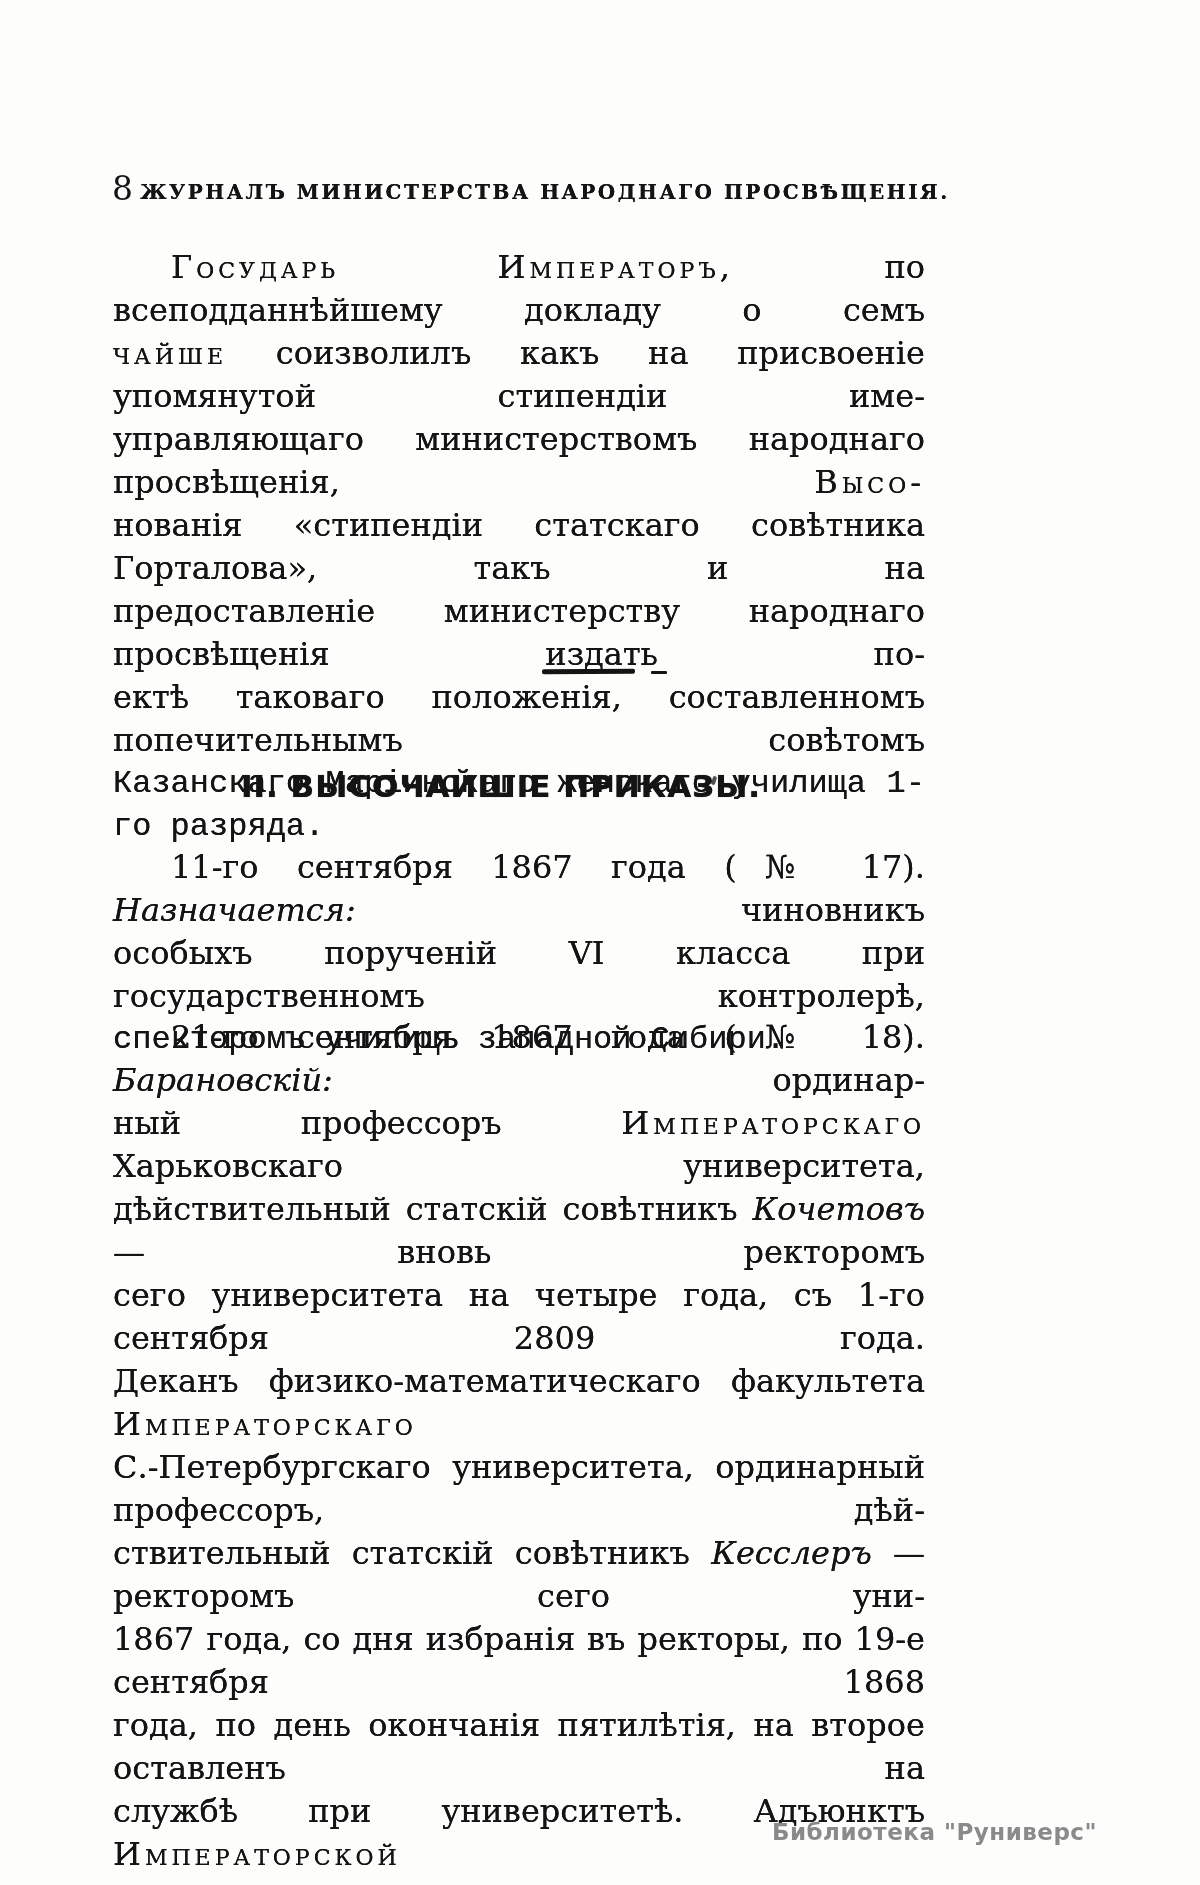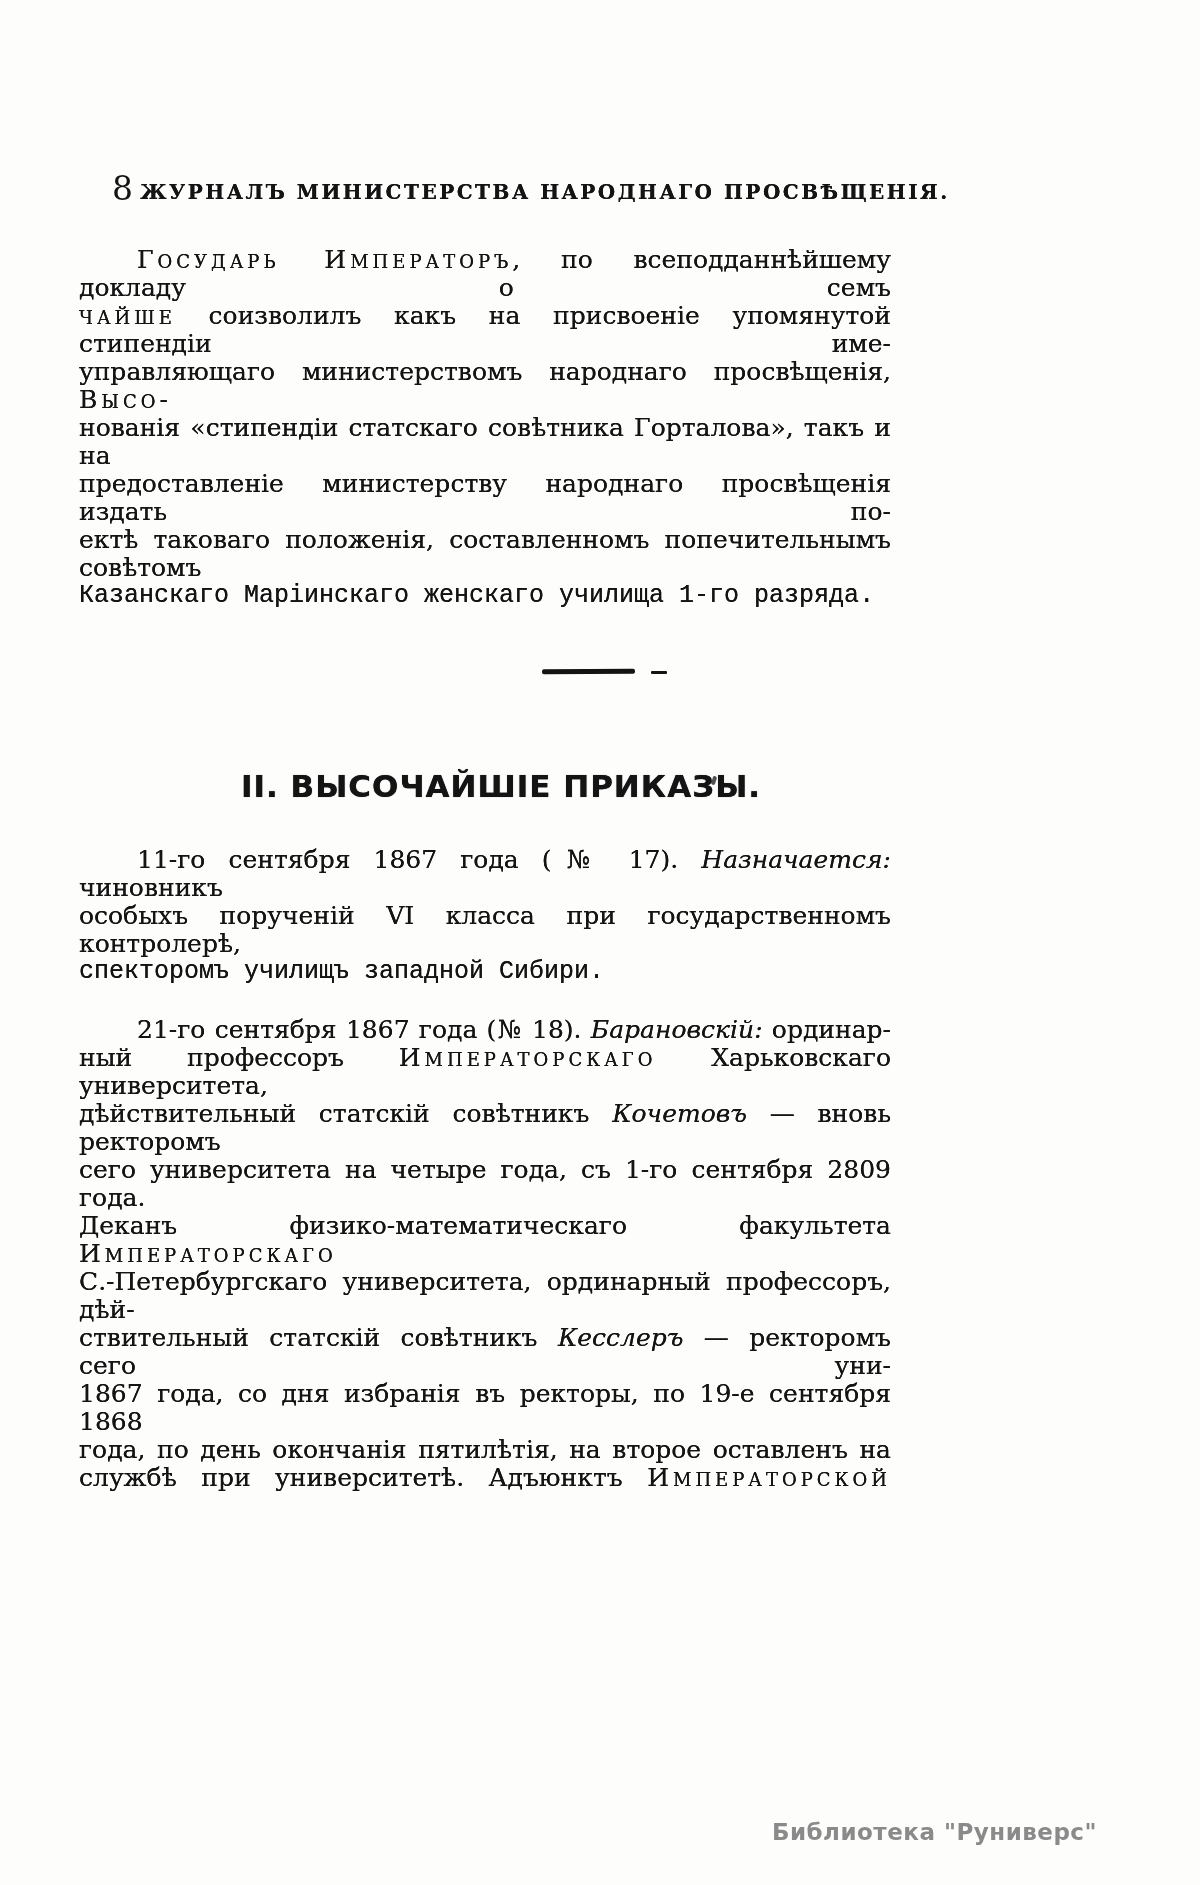--- a/index.html
+++ b/index.html
@@ -15,22 +15,22 @@
   #page-number{
     position:absolute;left:112px;top:172px;font-size:33px;line-height:1;
   }
   #running-header{
     position:absolute;left:95px;top:180px;width:812px;text-align:center;
     font-size:20px;font-weight:bold;letter-spacing:2.5px;white-space:nowrap;
     text-shadow:0 0 .6px currentColor;
     margin-left:44px;
   }
   .para{
-    position:absolute;left:79px;width:812px;
-    font-size:25px;line-height:28px;text-align:justify;
+    position:absolute;left:113px;width:812px;
+    font-size:32px;line-height:43px;text-align:justify;
     text-shadow:0 0 .5px currentColor;
   }
   #p1{top:246px;}
   #p2{top:846px;}
   #p3{top:1016px;}
   .para .line{text-align:justify;text-align-last:justify;}
   .para .line.first{text-indent:58px;}
   .para .line.last{text-align-last:auto;font-family:Liberation Mono, monospace;}
   .i{font-style:italic;}
   .sc{font-variant:small-caps;letter-spacing:4px;}

